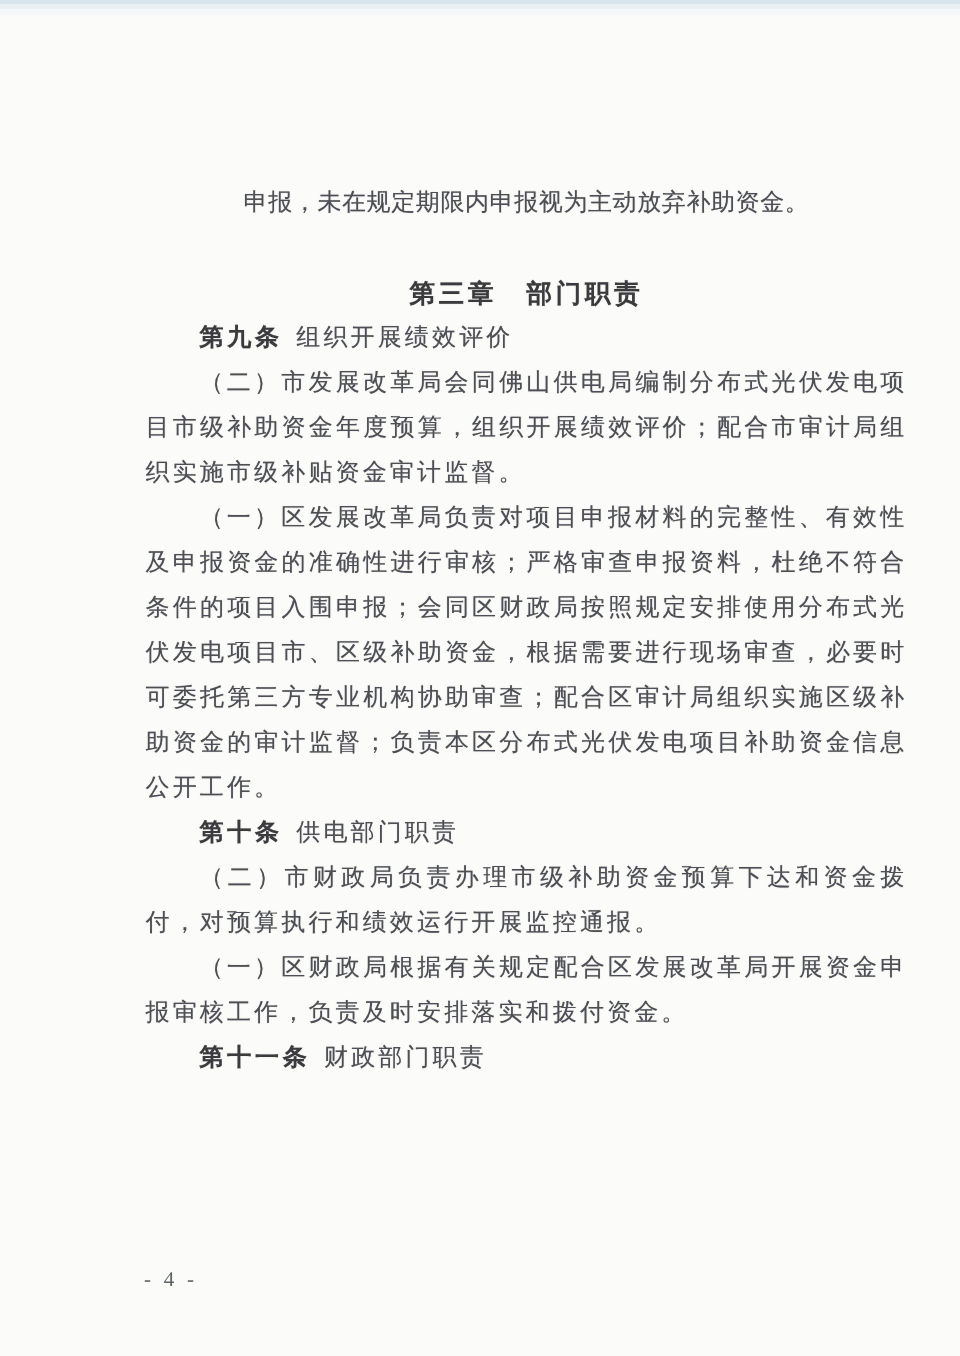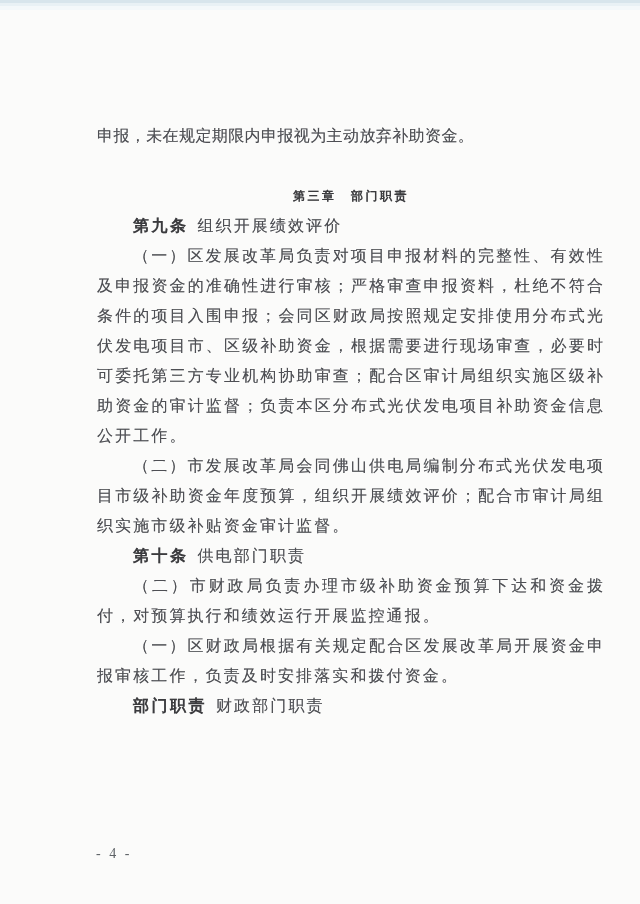--- a/index.html
+++ b/index.html
@@ -35,29 +35,29 @@
     width: 508px;
     font-size: 16px;
     line-height: 30px;
     letter-spacing: 2.1px;
     color: var(--text, #4e4f54);
     text-align: justify;
     text-justify: inter-character;
     text-shadow: 0 0 0.6px rgba(78, 79, 84, 0.5);
   }
   .line {
-    text-align: left;
+    text-align: center;
     letter-spacing: 0.4px;
   }
   .chapter {
     margin-top: 30px;            
     text-align: center;
     text-indent: 0;
     font-weight: bold;
-    font-size: 12px;
+    font-size: 17px;
     letter-spacing: 2.5px;
     color: var(--heading, #3b3b3e);
   }
   .article {
     text-indent: 36px;
   }
   .article-label {
     font-weight: bold;
     letter-spacing: 2.5px;
     color: var(--heading, #3b3b3e);
@@ -81,22 +81,22 @@
 
 <div class="page">
   <div class="scan-band-1"></div>
   <div class="scan-band-2"></div>
   <div class="scan-band-3"></div>
 
   <div class="content" id="doc-body">
       <div class="line">申报，未在规定期限内申报视为主动放弃补助资金。</div>
       <div class="chapter">第三章　部门职责</div>
       <div class="article"><span class="article-label">第九条</span><span class="article-title">组织开展绩效评价</span></div>
+      <div class="para">（二）市发展改革局会同佛山供电局编制分布式光伏发电项目市级补助资金年度预算，组织开展绩效评价；配合市审计局组织实施市级补贴资金审计监督。</div>
       <div class="para">（一）区发展改革局负责对项目申报材料的完整性、有效性及申报资金的准确性进行审核；严格审查申报资料，杜绝不符合条件的项目入围申报；会同区财政局按照规定安排使用分布式光伏发电项目市、区级补助资金，根据需要进行现场审查，必要时可委托第三方专业机构协助审查；配合区审计局组织实施区级补助资金的审计监督；负责本区分布式光伏发电项目补助资金信息公开工作。</div>
-      <div class="para">（二）市发展改革局会同佛山供电局编制分布式光伏发电项目市级补助资金年度预算，组织开展绩效评价；配合市审计局组织实施市级补贴资金审计监督。</div>
       <div class="article"><span class="article-label">第十条</span><span class="article-title">供电部门职责</span></div>
       <div class="para">（二）市财政局负责办理市级补助资金预算下达和资金拨付，对预算执行和绩效运行开展监控通报。</div>
       <div class="para">（一）区财政局根据有关规定配合区发展改革局开展资金申报审核工作，负责及时安排落实和拨付资金。</div>
-      <div class="article"><span class="article-label">部门职责</span><span class="article-title">财政部门职责</span></div>
+      <div class="article"><span class="article-label">第十一条</span><span class="article-title">财政部门职责</span></div>
     </div>
 
   <div class="footer-page-number">- 4 -</div>
 </div>
 
 </body></html>

